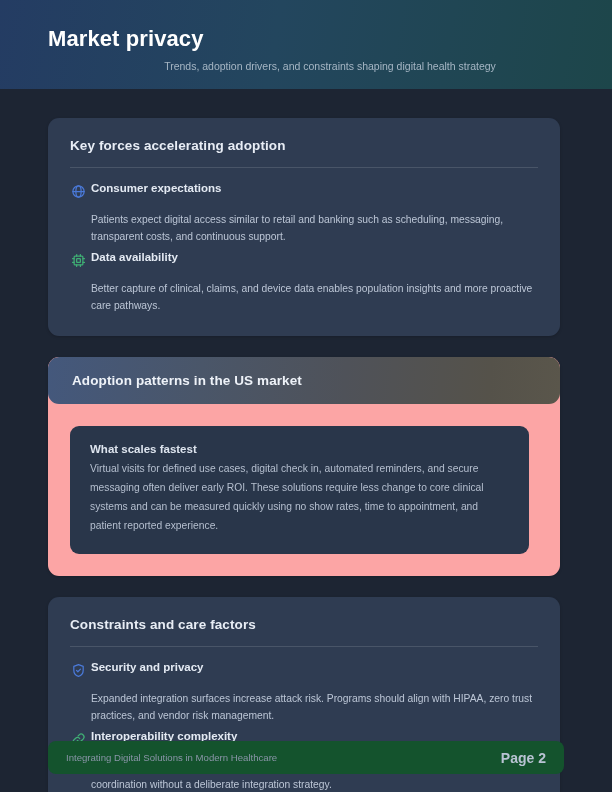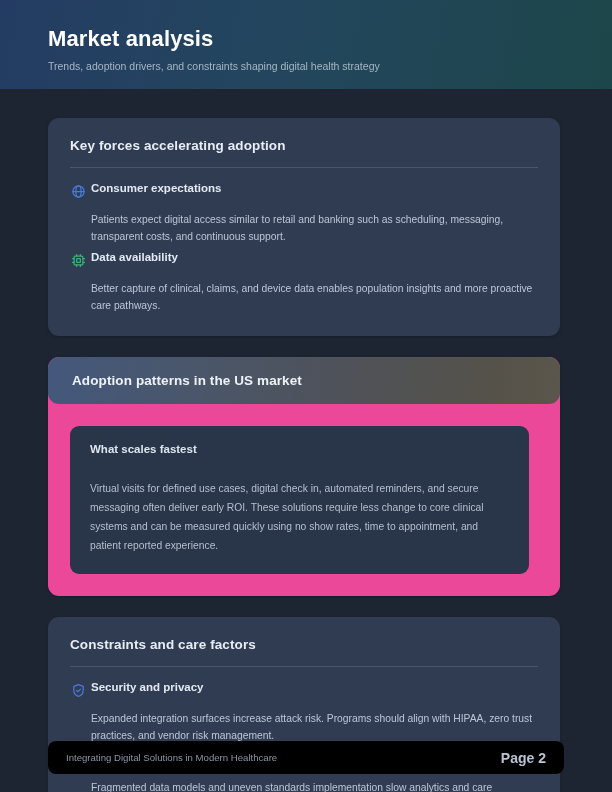--- a/index.html
+++ b/index.html
@@ -31,20 +31,21 @@
     font-weight: bold;
     color: #ffffff;
     letter-spacing: 0.1px;
     line-height: 26px;
   }
   .page-subtitle {
     margin-top: 7px;
     font-size: 10.5px;
     color: #a6b6c4;
     line-height: 14px;
+    text-align: center;
   }
 
   
   .content {
     position: absolute;
     top: 89px; left: 0;
     width: 608px;
     padding: 29px 48px 0 48px;
   }
 
@@ -95,21 +96,21 @@
   }
   .bullet-text {
     margin-top: 15px;
     font-size: 10.3px;
     line-height: 17px;
     color: #bcc6d6;
   }
 
   
   .banner-card {
-    background: #ec4899;
+    background: #fca5a5;
     border-radius: 11px;
     margin-bottom: 21px;
     overflow: hidden;
     box-shadow: 0 1px 3px rgba(0,0,0,0.18);
   }
   .banner {
     height: 47px;
     display: flex;
     align-items: center;
     padding-left: 24px;
@@ -128,55 +129,55 @@
     background: #29364a;
     border-radius: 9px;
     padding: 17px 20px 19px 20px;
   }
   .panel-title {
     font-size: 11.5px;
     font-weight: bold;
     color: #dde4ee;
   }
   .panel-text {
-    margin-top: 24px;
+    margin-top: 4px;
     font-size: 10.3px;
     line-height: 19px;
     color: #b5bfcf;
   }
 
   
   .footer {
     position: absolute;
     left: 48px;
     bottom: 18px;
     width: 516px;
     height: 33px;
-    background: #000000;
+    background: #14532d;
     border-radius: 8px;
     display: flex;
     align-items: center;
     justify-content: space-between;
     padding: 0 18px;
   }
   .footer-text {
     font-size: 9.6px;
     color: #8a95a8;
   }
   .footer-page {
     font-size: 14px;
     font-weight: bold;
     color: #b9c3d3;
   }
 </style>
 </head>
 <body>
 
 <div class="page-header">
-  <div class="page-title">Market analysis</div>
+  <div class="page-title">Market privacy</div>
   <div class="page-subtitle">Trends, adoption drivers, and constraints shaping digital health strategy</div>
 </div>
 
 <div class="content">
 
   <section class="card">
     <div class="card-pad">
       <div class="card-title">Key forces accelerating adoption</div>
       <div class="card-divider"></div>
 

